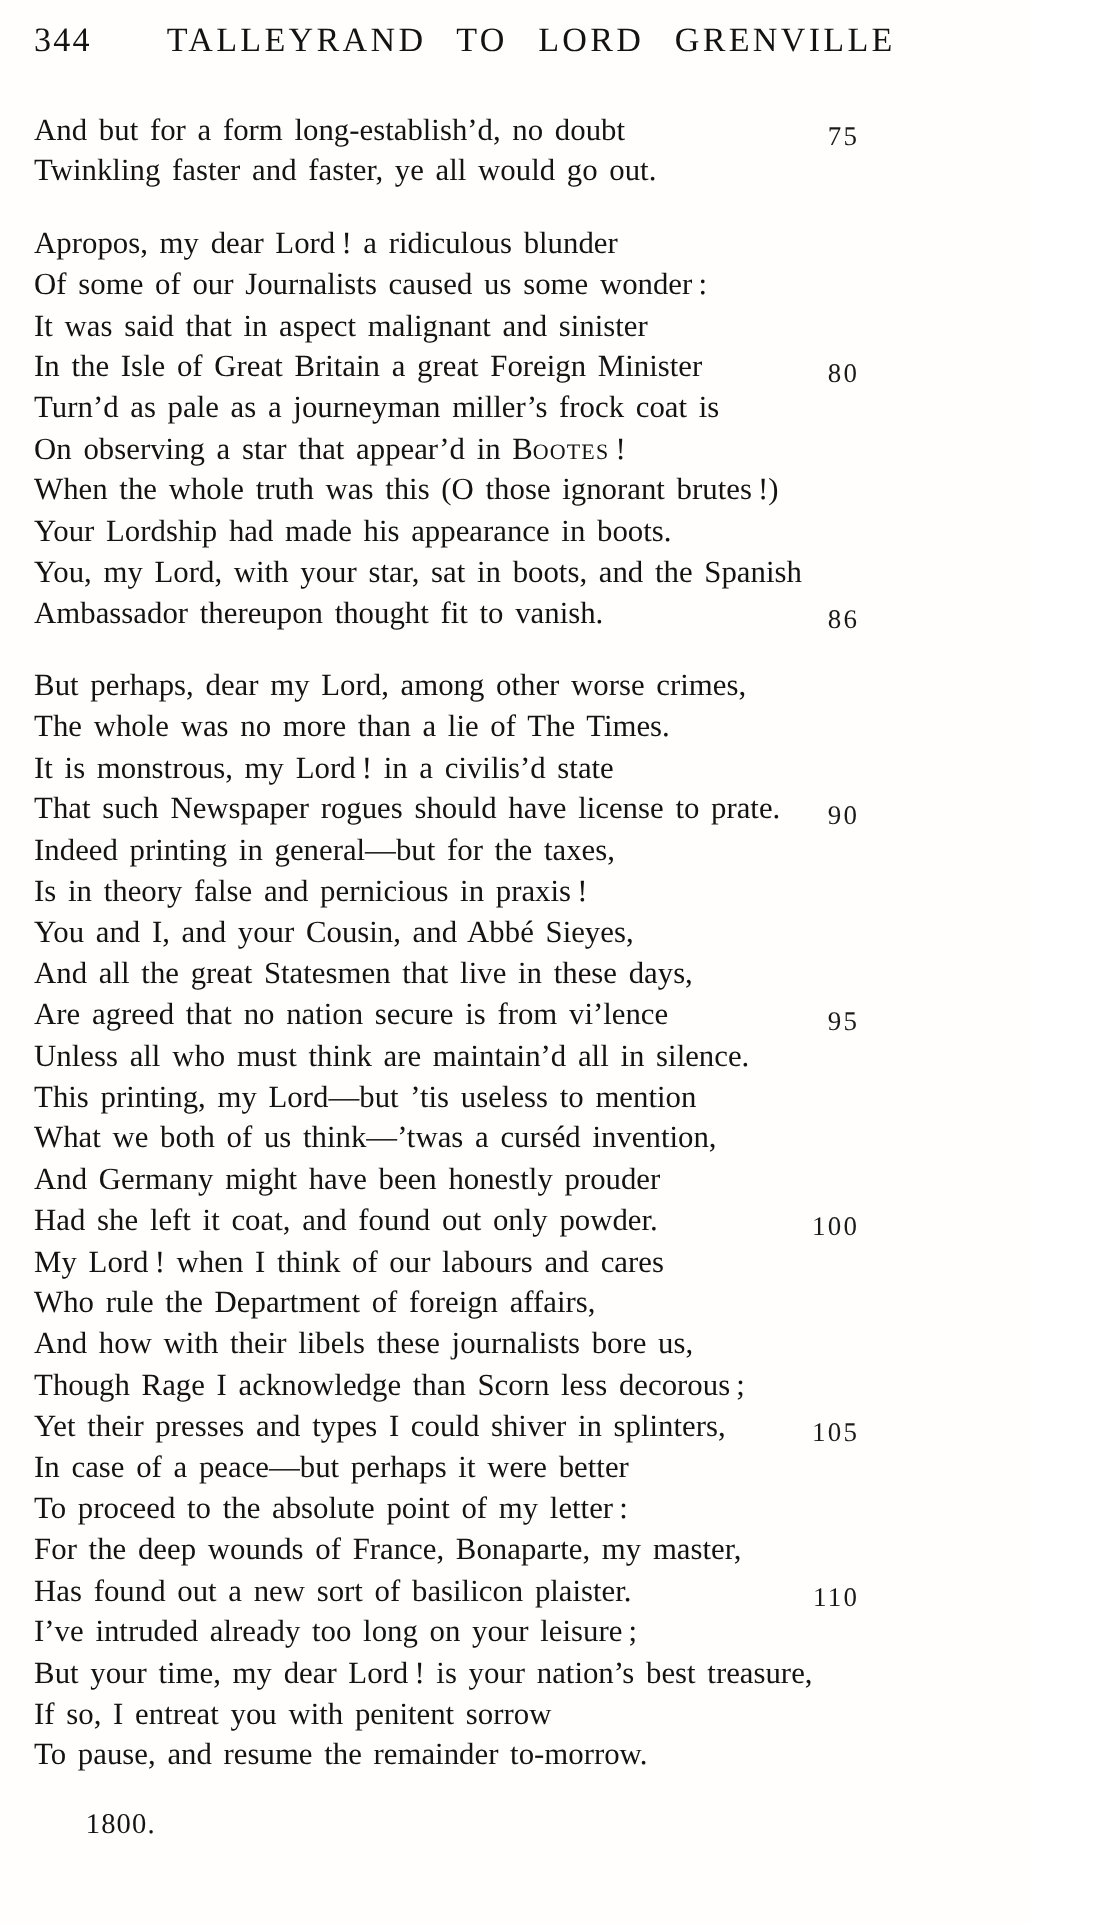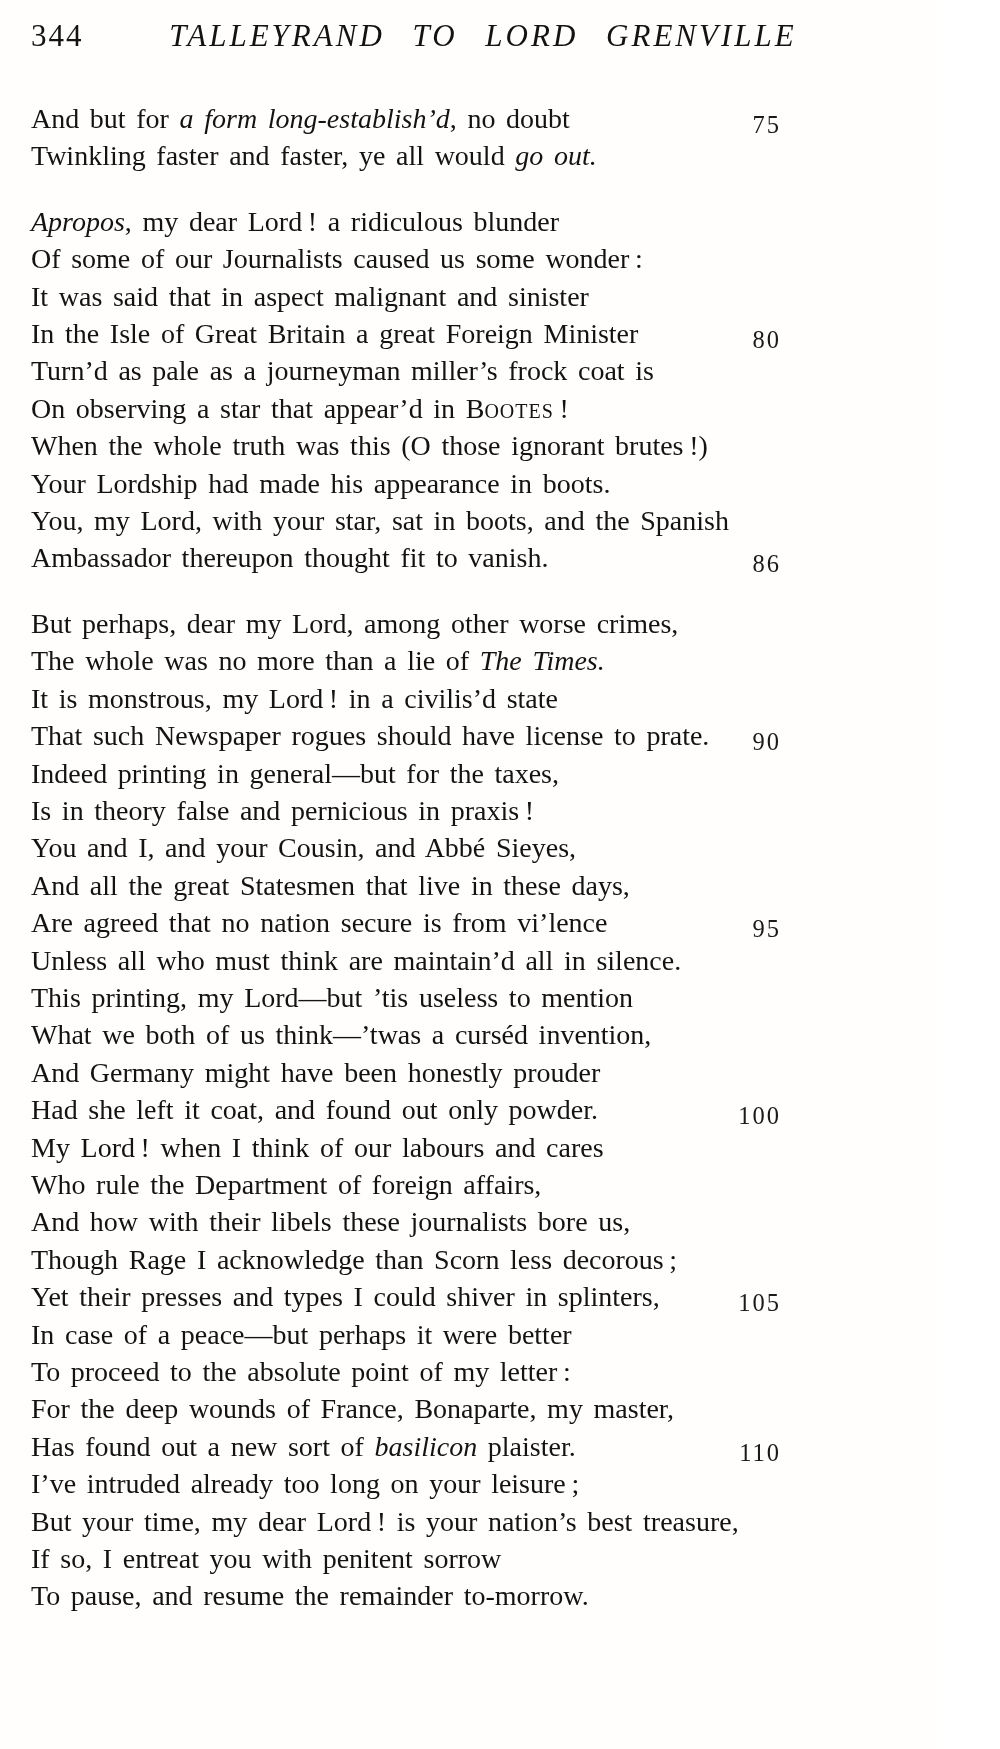--- a/index.html
+++ b/index.html
@@ -6,29 +6,29 @@
   body{
     width:1000px;height:1749px;background:#ffffff;color:#131313;
     font-family:"Liberation Serif","DejaVu Serif",serif;
     -webkit-font-smoothing:antialiased;
   }
   .page{position:relative;width:936px;height:1749px;overflow:hidden;
         padding:18px 0 0 31px;box-sizing:border-box;background:#fffefd;}
   .pagehead{position:relative;height:46px;width:844px;margin-bottom:14px;}
   .pnum{position:absolute;left:0;top:0;font-size:31px;letter-spacing:2px;}
   .rtitle{position:absolute;left:60px;right:0;top:0;text-align:center;
-          font-size:31px;letter-spacing:3px;word-spacing:17px;white-space:nowrap;font-style:italic;}
+          font-size:31px;letter-spacing:3px;word-spacing:17px;white-space:nowrap;}
   .poem{margin-top:36px;}
   .stanza{margin:0 0 28px 0;}
   .line{position:relative;font-size:28px;line-height:37.4px;
         word-spacing:0.13em;white-space:nowrap;}
   .lineno{position:absolute;top:6px;right:155px;font-size:24.5px;
           letter-spacing:2px;color:#1a1a1a;}
   .seg{}
-  .i{font-style:italic;}
+  .i{}
   .sc{font-variant:small-caps;letter-spacing:1px;}
   .year{margin:4px 0 0 47px;font-size:26px;letter-spacing:1px;}
 </style>
 </head>
 <body>
 
 <div class="page">
   <header class="pagehead">
     <span class="pnum">344</span>
     <span class="rtitle">TALLEYRAND TO LORD GRENVILLE</span>
@@ -75,13 +75,14 @@
         <div class="line"><span class="seg">To proceed to the absolute point of my letter :</span></div>
         <div class="line"><span class="seg">For the deep wounds of France, Bonaparte, my master,</span></div>
         <div class="line"><span class="seg">Has found out a new sort of </span><span class="seg i">basilicon</span><span class="seg"> plaister.</span><span class="lineno">110</span></div>
         <div class="line"><span class="seg">I’ve intruded already too long on your leisure ;</span></div>
         <div class="line"><span class="seg">But your time, my dear Lord !  is your nation’s best treasure,</span></div>
         <div class="line"><span class="seg">If so, I entreat you with penitent sorrow</span></div>
         <div class="line"><span class="seg">To pause, and resume the remainder to-morrow.</span></div>
       </div>
     </main>
 
+  <div class="year">1800.</div>
 </div>
 
 </body></html>

